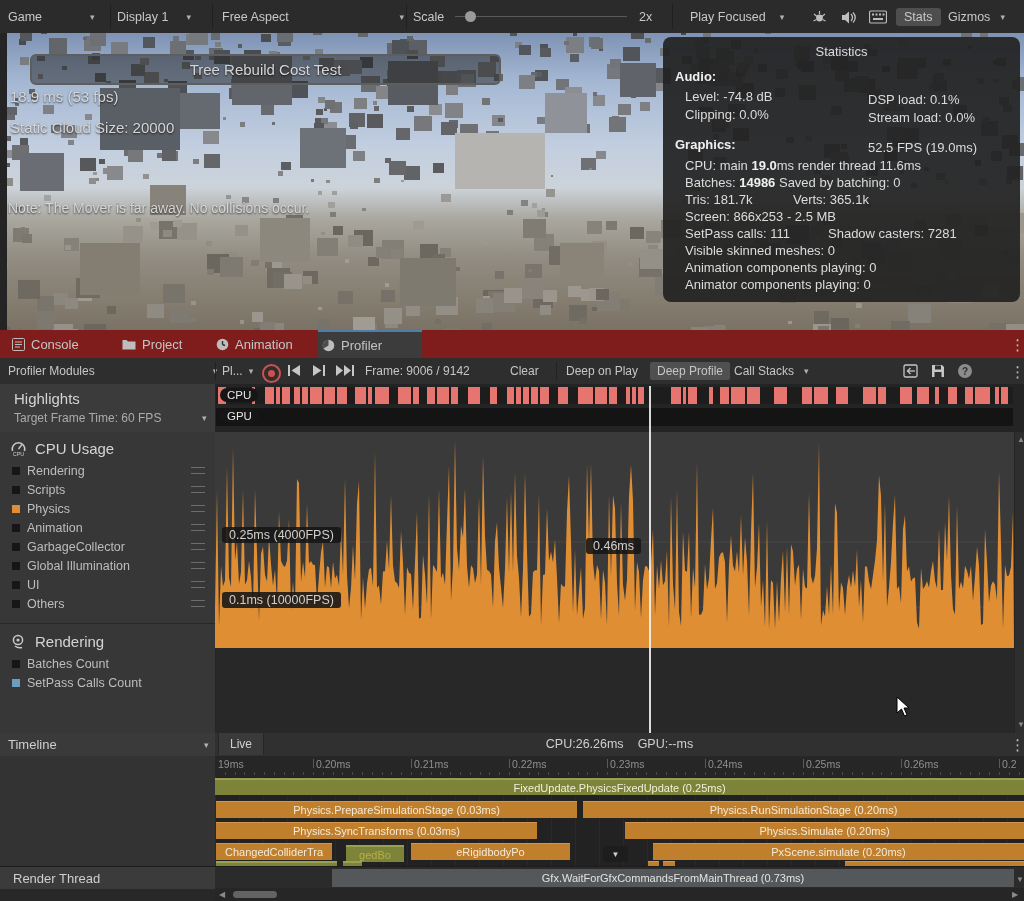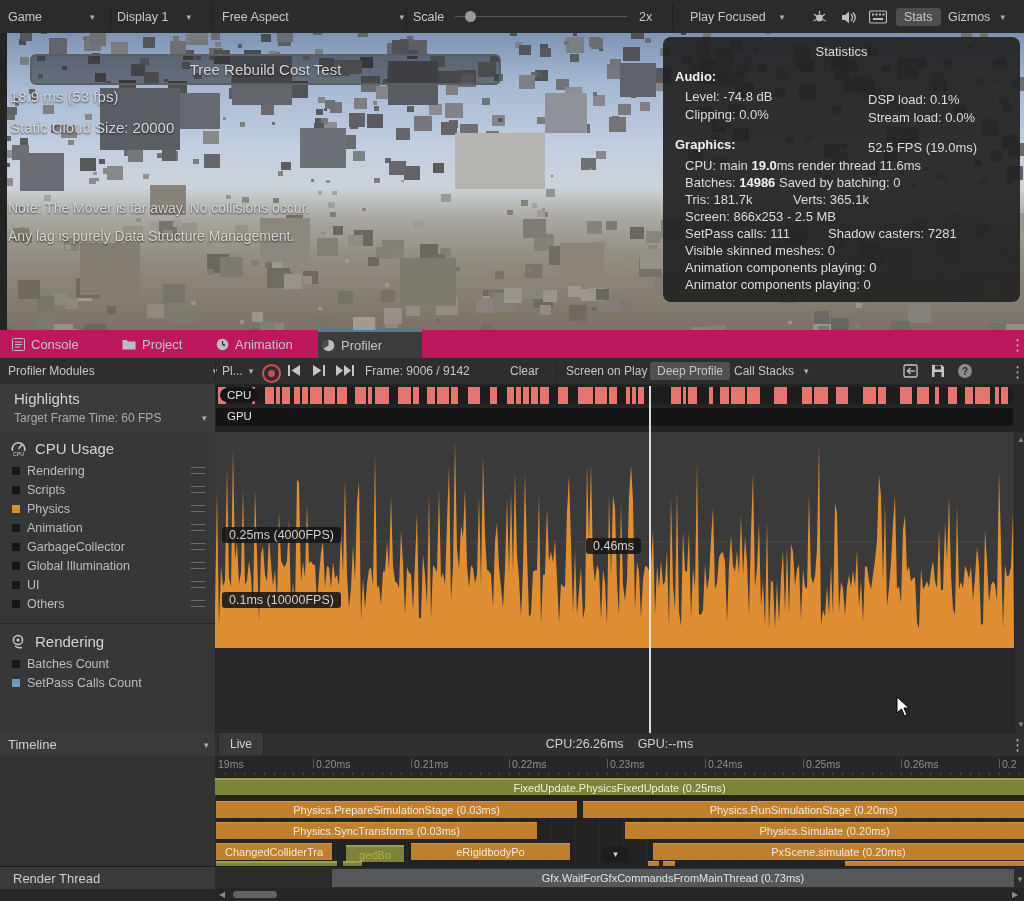--- a/index.html
+++ b/index.html
@@ -17,21 +17,21 @@
   #game-view{left:0;top:33px;width:1024px;height:297px;overflow:hidden;
     background:linear-gradient(180deg,#7e92b4 0%,#a4b7d2 16%,#c2cee0 38%,#ccd3da 52%,#a8a69d 63%,#918c81 76%,#857e71 89%,#7a7365 100%);}
   #game-view .edge{left:0;top:0;width:7px;height:297px;background:#242424;}
   .overlay-text{color:#d6d6d6;text-shadow:0 1px 2px rgba(0,0,0,.7);font-size:15px;}
   .gbar{border-radius:6px;display:flex;align-items:center;justify-content:center;}
   #stats-panel{left:663px;top:4px;width:357px;height:265px;background:rgba(34,34,34,.93);
     border-radius:8px;font-size:13px;color:#dcdcdc;}
   .st-row{position:absolute;white-space:nowrap;}
   .st-b{font-weight:bold;color:#f0f0f0;}
   
-  #dock-tabs{left:0;top:330px;width:1024px;height:28px;background:#be185d;border-bottom:1px solid #1c1c1c;font-size:13px;}
+  #dock-tabs{left:0;top:330px;width:1024px;height:28px;background:#7f1d1d;border-bottom:1px solid #1c1c1c;font-size:13px;}
   .dtab{display:flex;align-items:center;gap:6px;height:28px;padding:0 4px;color:#c4c4c4;}
   .dtab.active{background:#3c3c3c;border-top:2px solid #4f7ca8;height:26px;}
   
   #p-toolbar{left:0;top:358px;width:1024px;height:26px;background:#2e2e2e;border-bottom:1px solid #1d1d1d;font-size:12px;}
   .psep{top:4px;bottom:4px;width:1px;background:#222;}
   .ptxt{display:flex;align-items:center;height:26px;color:#c6c6c6;}
   .ptog{background:#505050;border-radius:2px;padding:2px 7px;}
   
   #hl-left{left:0;top:384px;width:215px;height:48px;background:#3b3b3b;border-right:1px solid #262626;border-bottom:1px solid #1c1c1c;}
   #hl-right{left:215px;top:384px;width:809px;height:48px;background:#242424;border-bottom:1px solid #1c1c1c;}
@@ -755,21 +755,20 @@
         <rect x="400" y="225" width="56" height="48" fill="#7f7a6f"></rect>
         <rect x="560" y="210" width="44" height="38" fill="#8a8478"></rect>
       </svg>
     <div class="abs edge"></div>
     <div class="abs gbar" style="left:30px;top:21px;width:467px;height:27px;background:rgba(35,35,35,.5);border:2px solid #5e5e5e;">
       <span class="overlay-text">Tree Rebuild Cost Test</span>
     </div>
     <span class="abs overlay-text" style="left:10px;top:55px">18.9 ms (53 fps)</span>
     <span class="abs overlay-text" style="left:10px;top:86px">Static Cloud Size: 20000</span>
     <span class="abs overlay-text" style="left:8px;top:167px;font-size:14px">Note: The Mover is far away. No collisions occur.</span>
-    <span class="abs overlay-text" style="left:8px;top:195px;font-size:14px">Any lag is purely Data Structure Management.</span>
 
     <div class="abs" id="stats-panel">
       <div class="st-row" style="left:0;right:0;top:7px;text-align:center">Statistics</div>
       <div class="st-row st-b" style="left:12px;top:32px">Audio:</div>
       <div class="st-row" style="left:22px;top:52px">Level: -74.8 dB</div>
       <div class="st-row" style="left:205px;top:55px">DSP load: 0.1%</div>
       <div class="st-row" style="left:22px;top:70px">Clipping: 0.0%</div>
       <div class="st-row" style="left:205px;top:73px">Stream load: 0.0%</div>
       <div class="st-row st-b" style="left:12px;top:100px">Graphics:</div>
       <div class="st-row" style="left:205px;top:103px">52.5 FPS (19.0ms)</div>
@@ -856,21 +855,21 @@
     <div class="abs icon-sq" style="left:336px;top:7px">
       <svg width="18" height="11" viewBox="0 0 18 11">
           <polygon points="0,0 0,11 7,5.5" fill="#c6c6c6"></polygon>
           <polygon points="8,0 8,11 15,5.5" fill="#c6c6c6"></polygon>
           <rect x="16" y="0" width="2" height="11" fill="#c6c6c6"></rect>
         </svg>
     </div>
     <span class="abs ptxt" style="left:365px">Frame: 9006 / 9142</span>
     <span class="abs ptxt" style="left:510px">Clear</span>
     <div class="abs psep" style="left:556px"></div>
-    <span class="abs ptxt" style="left:566px">Screen on Play</span>
+    <span class="abs ptxt" style="left:566px">Deep on Play</span>
     <div class="abs ptxt" style="left:650px;top:0">
       <span class="ptog">Deep Profile</span>
     </div>
     <div class="abs ptxt" style="left:734px">
       <span>Call Stacks</span>
         <span class="arr" style="margin-left:10px">▾</span>
     </div>
     <div class="abs icon-sq" style="left:903px;top:6px">
       <svg width="15" height="14" viewBox="0 0 15 14">
           <rect x="1" y="1" width="13" height="12" rx="1.5" fill="none" stroke="#c6c6c6" stroke-width="1.3"></rect>

